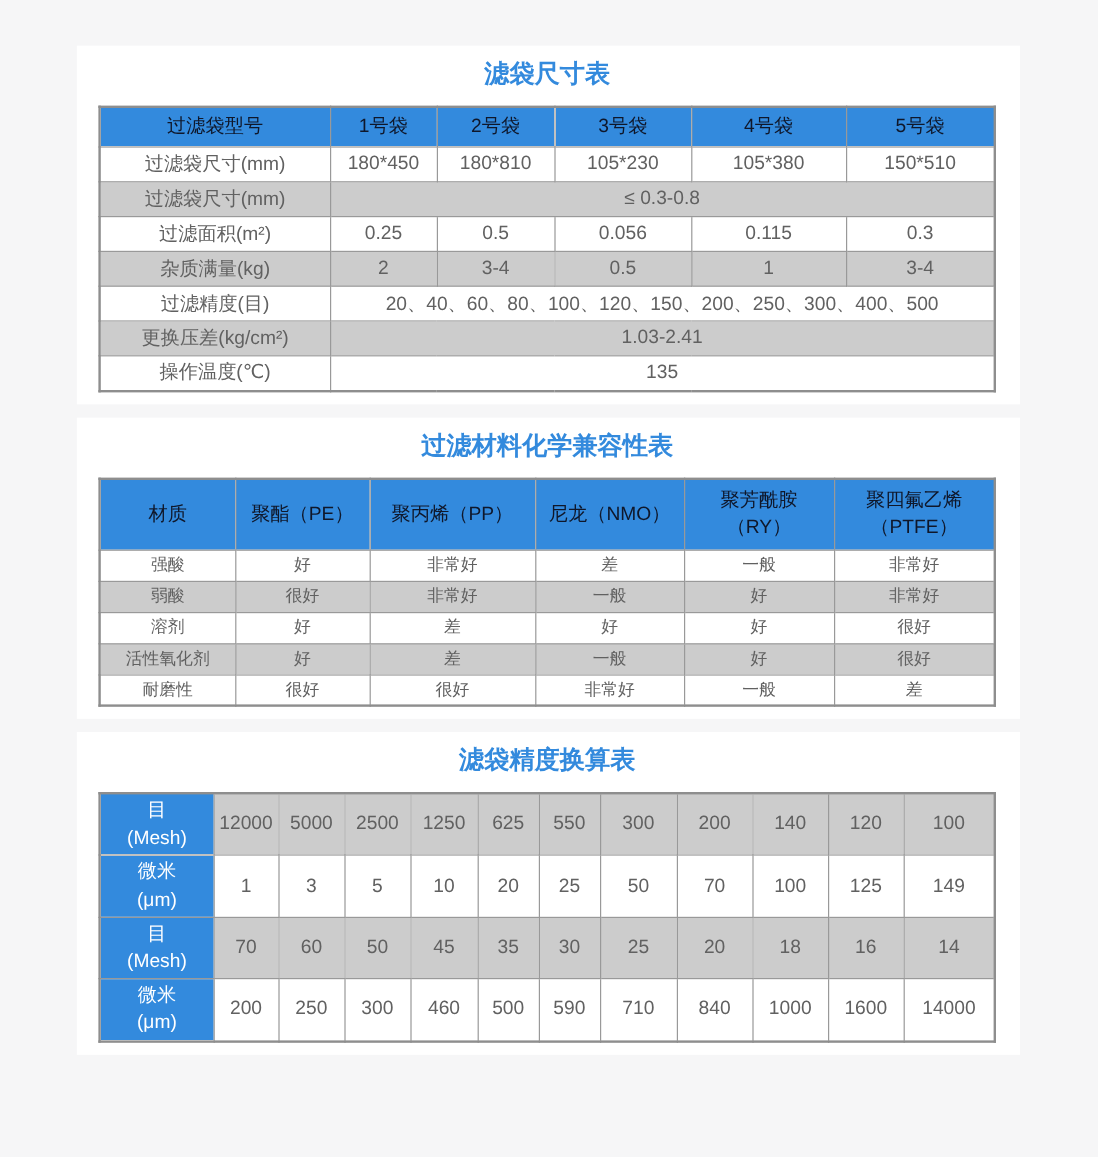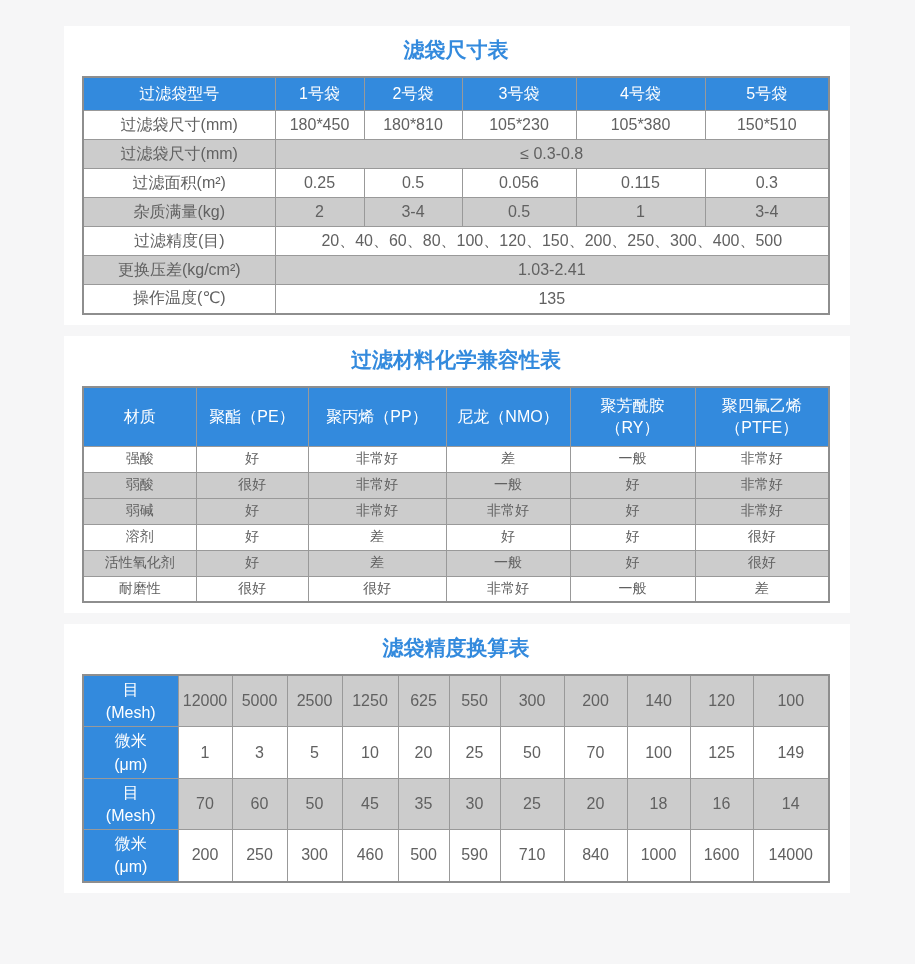--- a/index.html
+++ b/index.html
@@ -10,20 +10,21 @@
   }
   body {
     width: 915px;
     height: 964px;
     overflow: hidden;
   }
   .page {
     width: 915px;
     padding-top: 26px;
     box-sizing: border-box;
+    margin-top: 12px;
   }
   .card {
     width: 786px;
     margin-left: 64px;
     background: #ffffff;
     box-sizing: border-box;
     padding: 8px 20px 10px 18px;
   }
   .card + .card {
     margin-top: 11px;
@@ -49,21 +50,21 @@
     vertical-align: middle;
     color: #616161;
     font-size: 16px;
     font-weight: normal;
     padding: 2px 3px;
     overflow: hidden;
     white-space: nowrap;
   }
   thead th {
     background: #338add;
-    color: #ffffff;
+    color: #0f172a;
     white-space: normal;
     line-height: 1.35;
   }
   tr.shaded td, tr.shaded th.rowlabel {
     background: #cccccc;
   }
   
   .t0 thead th { height: 28px; }
   .t0 tbody tr { height: 29px; }
   
@@ -181,28 +182,20 @@
               <td>非常好</td>
               <td>差</td>
               <td>一般</td>
               <td>非常好</td>
             </tr>
             <tr class="shaded">
               <th class="rowlabel">弱酸</th>
               <td>很好</td>
               <td>非常好</td>
               <td>一般</td>
-              <td>好</td>
-              <td>非常好</td>
-            </tr>
-            <tr class="shaded">
-              <th class="rowlabel">弱碱</th>
-              <td>好</td>
-              <td>非常好</td>
-              <td>非常好</td>
               <td>好</td>
               <td>非常好</td>
             </tr>
             <tr>
               <th class="rowlabel">溶剂</th>
               <td>好</td>
               <td>差</td>
               <td>好</td>
               <td>好</td>
               <td>很好</td>

